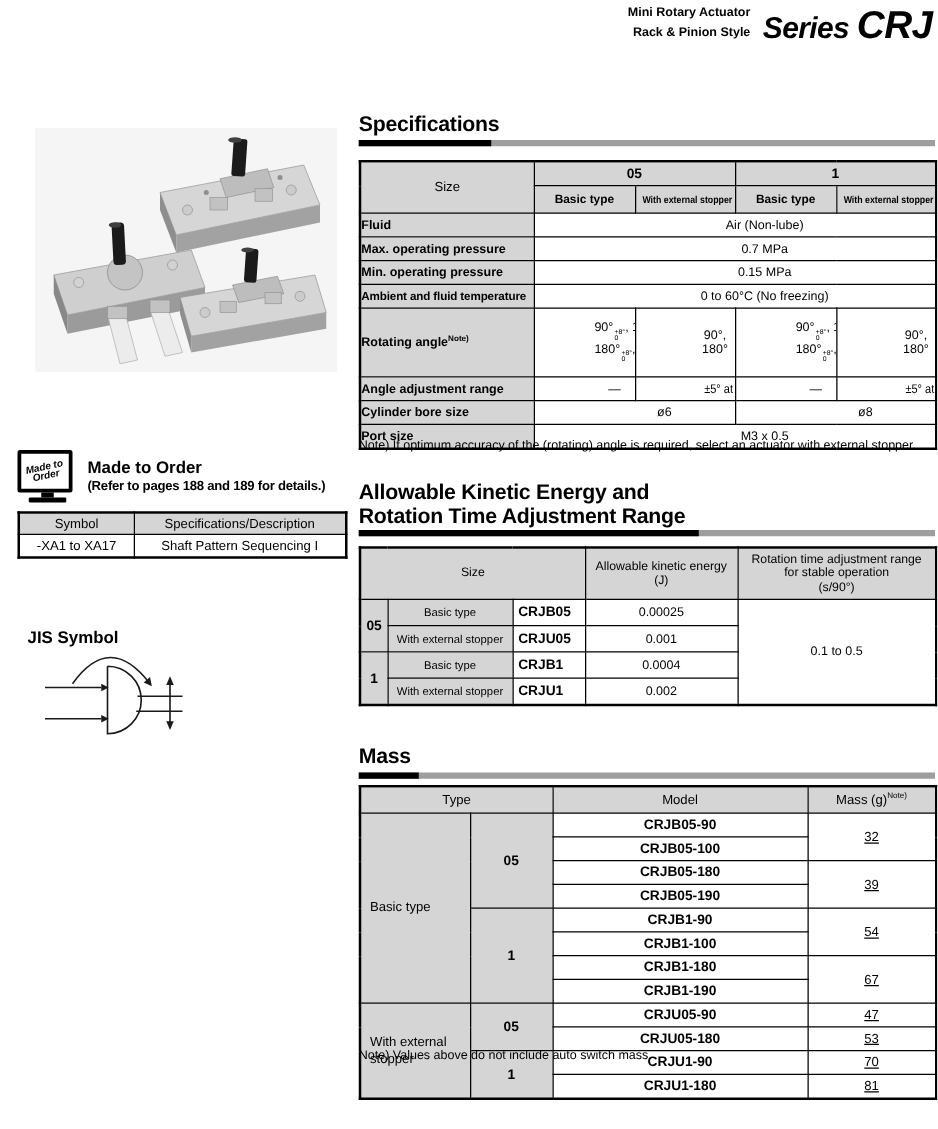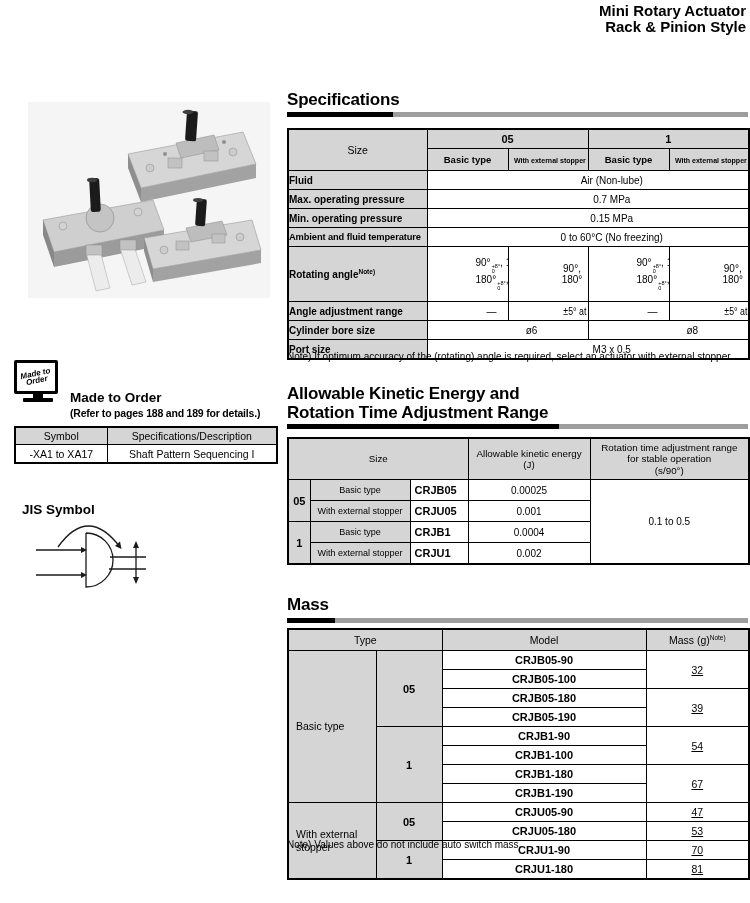--- a/index.html
+++ b/index.html
@@ -1,21 +1,21 @@
 <!DOCTYPE html>
 <html><head>
 <meta charset="utf-8">
 <style>
   html,body{margin:0;padding:0;background:#fff;}
   .page{position:relative;width:750px;height:903px;background:#fff;overflow:hidden;
         font-family:"Liberation Sans",sans-serif;color:#000;}
 
   
   .page-header{position:absolute;top:3px;right:4px;display:flex;align-items:flex-end;gap:10px;}
-  .title-lines{text-align:right;font-weight:700;font-size:15px;line-height:16px;padding-bottom:3px;}
+  .title-lines{text-align:right;font-weight:700;font-size:10px;line-height:16px;padding-bottom:3px;}
   .series{font-style:italic;font-weight:700;font-size:24px;letter-spacing:-0.5px;line-height:30px;white-space:nowrap;}
   .series-code{font-size:31px;}
 
   
   .sec-heading{position:absolute;left:287px;font-weight:700;font-size:17px;letter-spacing:-0.2px;line-height:19px;}
   .rule{position:absolute;left:287px;width:461px;height:5px;background:#9e9e9e;}
   .rule .blk{display:block;height:5px;background:#000;}
 
   
   .tbl{border-collapse:collapse;table-layout:fixed;background:#fff;border:2px solid #000;}
@@ -40,21 +40,21 @@
   
   .mto{position:absolute;left:14px;top:360px;width:262px;}
   .mto-head{display:flex;gap:8px;}
   .mto-icon{width:48px;flex:none;}
   .mto-screen{width:38px;height:28px;border:3px solid #000;border-radius:2px;background:#fff;
               display:flex;align-items:center;justify-content:center;}
   .mto-screen-text{transform:rotate(-12deg);font-style:italic;font-weight:700;font-size:8px;
                    line-height:7px;text-align:center;white-space:nowrap;}
   .mto-stand{margin:0 auto;width:10px;height:4px;background:#000;}
   .mto-base{margin:0 auto;width:30px;height:4px;background:#000;border-radius:1px;}
-  .mto-titles{padding-top:6px;margin-top:24px;}
+  .mto-titles{padding-top:6px;}
   .mto-title{font-weight:700;font-size:13.5px;line-height:15px;}
   .mto-sub{font-weight:700;font-size:10.5px;margin-top:2px;letter-spacing:-0.2px;}
   .mto-table{margin-top:7px;width:262px;}
   .mto-table th{font-size:10.5px;}
   .mto-table td{font-size:10.5px;}
   .mto-sym{font-size:11.5px;margin-top:45px;}
 
   
   .jis-title{position:absolute;left:22px;top:502px;font-weight:700;font-size:13.5px;}
   .jis-svg{position:absolute;left:28px;top:517px;}
@@ -95,20 +95,24 @@
 </style>
 </head>
 <body>
 
 <div class="page">
 
   <header class="page-header">
     <div class="title-lines">
       <div>Mini Rotary Actuator</div>
       <div>Rack &amp; Pinion Style</div>
+    </div>
+    <div class="series">
+      <span>Series</span>
+      <span class="series-code">CRJ</span>
     </div>
   </header>
 
   <svg class="photo" width="242" height="196" viewBox="0 0 242 196">
     <rect width="242" height="196" fill="#f5f5f5"></rect>
 
     <g>
       <polygon points="100,52 215,30 228,62 113,86" fill="#d6d6d6" stroke="#9a9a9a" stroke-width="0.6"></polygon>
       <polygon points="113,86 228,62 228,76 113,100" fill="#a2a2a2"></polygon>
       <polygon points="100,52 113,86 113,100 100,66" fill="#8e8e8e"></polygon>

